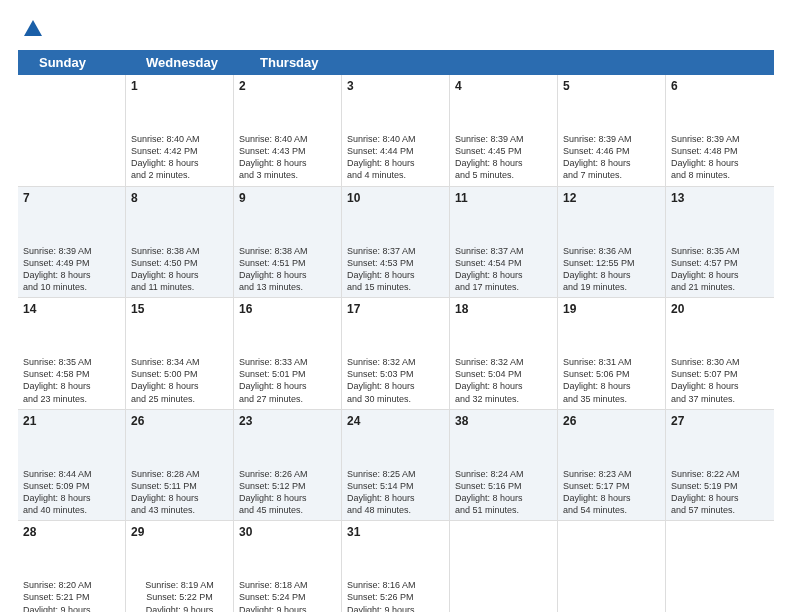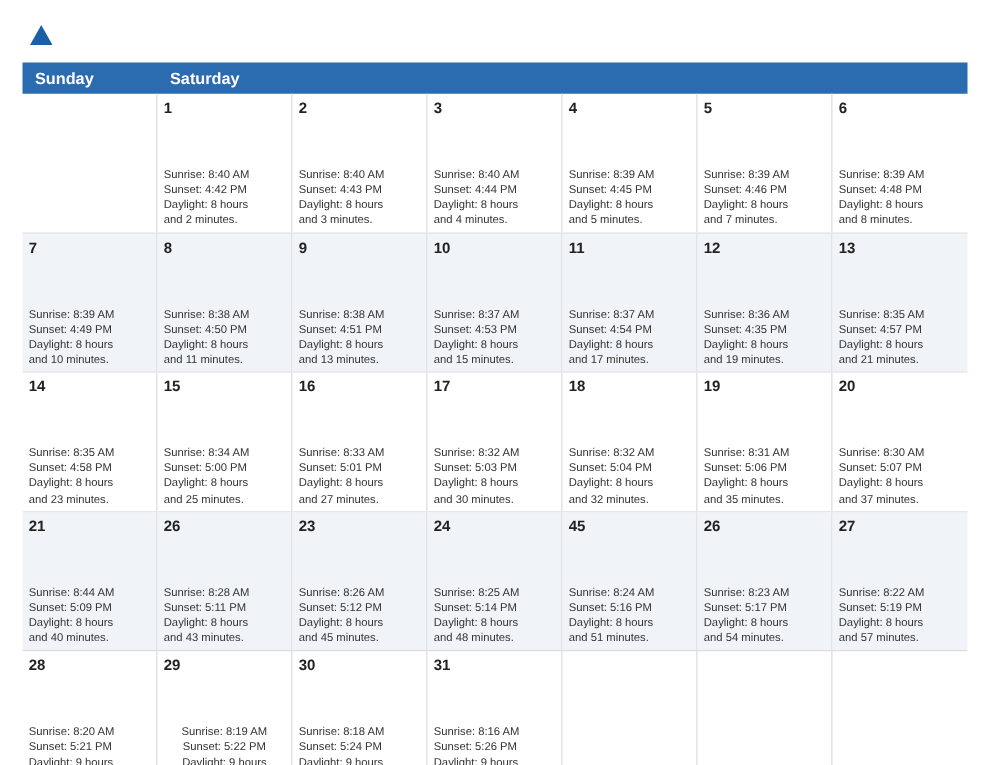--- a/index.html
+++ b/index.html
@@ -68,21 +68,21 @@
     }
     .cal-header {
       display: grid;
       grid-template-columns: repeat(7, 1fr);
       background: #2b6cb0;
     }
     .cal-header-cell {
       color: #fff;
       font-weight: bold;
       font-size: 13px;
-      padding: 5px 10px;
+      padding: 5px 21px;
       text-align: left;
     }
     .cal-body {
       display: flex;
       flex-direction: column;
       flex: 1;
     }
     .cal-row {
       display: grid;
       grid-template-columns: repeat(7, 1fr);
@@ -139,21 +139,22 @@
     </div>
     <div class="title-block">
       <div class="month-title"></div>
       <div class="subtitle"></div>
     </div>
   </div>
 
   <div class="calendar">
     <div class="cal-header" id="cal-header">
         <div class="cal-header-cell">Sunday</div>
-        <div class="cal-header-cell">Saturday</div>
+        <div class="cal-header-cell">Wednesday</div>
+        <div class="cal-header-cell">Thursday</div>
       </div>
     <div class="cal-body" id="cal-body">
         <div class="cal-row">
           <div class="cal-cell"></div>
           <div class="cal-cell">
             <span class="day-num">1</span>
             <div class="cell-text" style="white-space: pre-line;">Sunrise: 8:40 AM
 Sunset: 4:42 PM
 Daylight: 8 hours
 and 2 minutes.</div>
@@ -226,21 +227,21 @@
           <div class="cal-cell shaded">
             <span class="day-num">11</span>
             <div class="cell-text" style="white-space: pre-line;">Sunrise: 8:37 AM
 Sunset: 4:54 PM
 Daylight: 8 hours
 and 17 minutes.</div>
           </div>
           <div class="cal-cell shaded">
             <span class="day-num">12</span>
             <div class="cell-text" style="white-space: pre-line;">Sunrise: 8:36 AM
-Sunset: 4:35 PM
+Sunset: 12:55 PM
 Daylight: 8 hours
 and 19 minutes.</div>
           </div>
           <div class="cal-cell shaded">
             <span class="day-num">13</span>
             <div class="cell-text" style="white-space: pre-line;">Sunrise: 8:35 AM
 Sunset: 4:57 PM
 Daylight: 8 hours
 and 21 minutes.</div>
           </div>
@@ -319,21 +320,21 @@
 and 45 minutes.</div>
           </div>
           <div class="cal-cell shaded">
             <span class="day-num">24</span>
             <div class="cell-text" style="white-space: pre-line;">Sunrise: 8:25 AM
 Sunset: 5:14 PM
 Daylight: 8 hours
 and 48 minutes.</div>
           </div>
           <div class="cal-cell shaded">
-            <span class="day-num">45</span>
+            <span class="day-num">38</span>
             <div class="cell-text" style="white-space: pre-line;">Sunrise: 8:24 AM
 Sunset: 5:16 PM
 Daylight: 8 hours
 and 51 minutes.</div>
           </div>
           <div class="cal-cell shaded">
             <span class="day-num">26</span>
             <div class="cell-text" style="white-space: pre-line;">Sunrise: 8:23 AM
 Sunset: 5:17 PM
 Daylight: 8 hours

